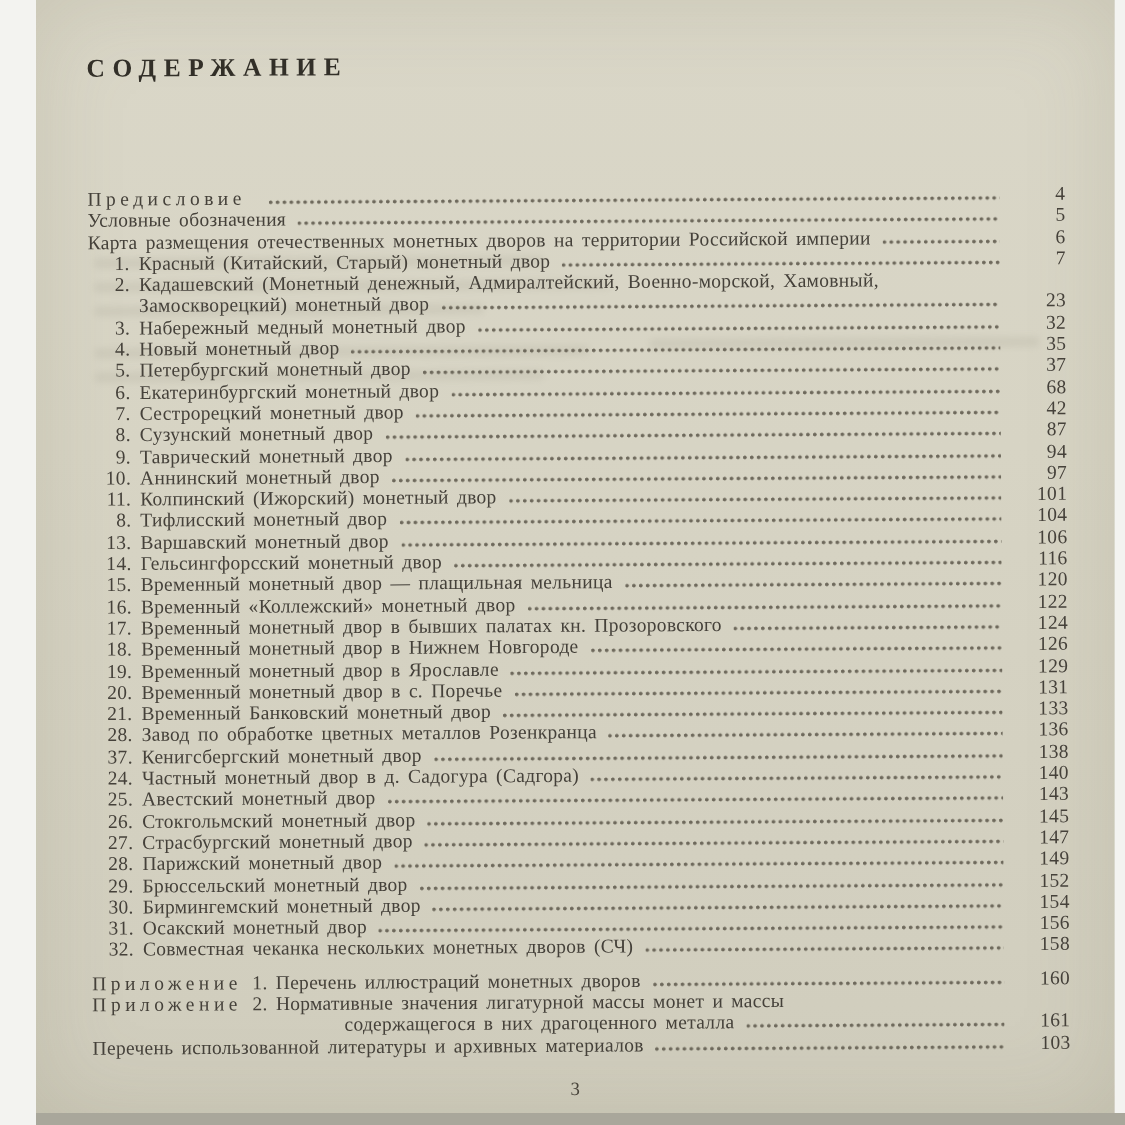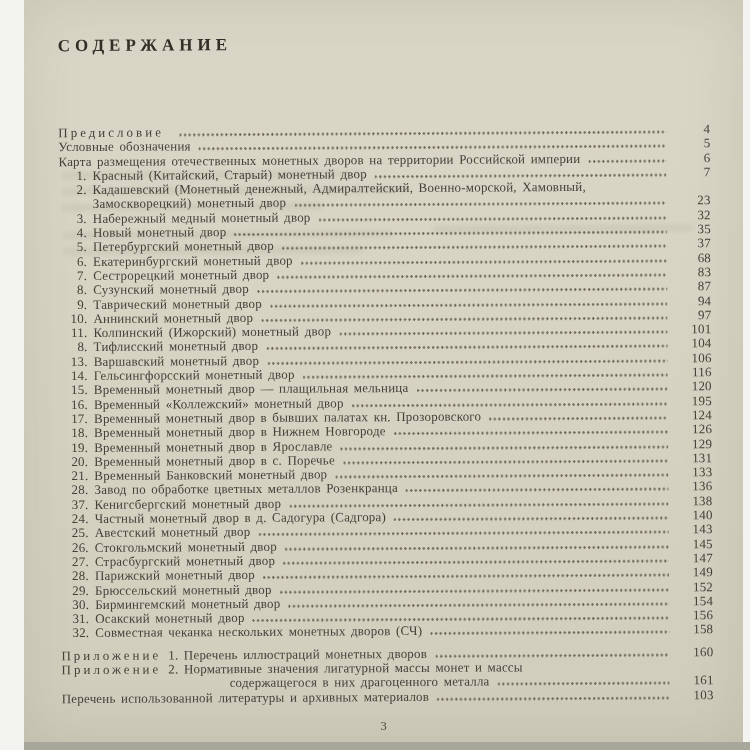--- a/index.html
+++ b/index.html
@@ -98,21 +98,21 @@
         <div class="row">
           <span class="num">6.</span>
           <span class="txt">Екатеринбургский монетный двор</span>
           <span class="leader"></span>
           <span class="pg">68</span>
         </div>
         <div class="row">
           <span class="num">7.</span>
           <span class="txt">Сестрорецкий монетный двор</span>
           <span class="leader"></span>
-          <span class="pg">83</span>
+          <span class="pg">42</span>
         </div>
         <div class="row">
           <span class="num">8.</span>
           <span class="txt">Сузунский монетный двор</span>
           <span class="leader"></span>
           <span class="pg">87</span>
         </div>
         <div class="row">
           <span class="num">9.</span>
           <span class="txt">Таврический монетный двор</span>
@@ -152,21 +152,21 @@
         <div class="row">
           <span class="num">15.</span>
           <span class="txt">Временный монетный двор — плащильная мельница</span>
           <span class="leader"></span>
           <span class="pg">120</span>
         </div>
         <div class="row">
           <span class="num">16.</span>
           <span class="txt">Временный «Коллежский» монетный двор</span>
           <span class="leader"></span>
-          <span class="pg">195</span>
+          <span class="pg">122</span>
         </div>
         <div class="row">
           <span class="num">17.</span>
           <span class="txt">Временный монетный двор в бывших палатах кн. Прозоровского</span>
           <span class="leader"></span>
           <span class="pg">124</span>
         </div>
         <div class="row">
           <span class="num">18.</span>
           <span class="txt">Временный монетный двор в Нижнем Новгороде</span>

